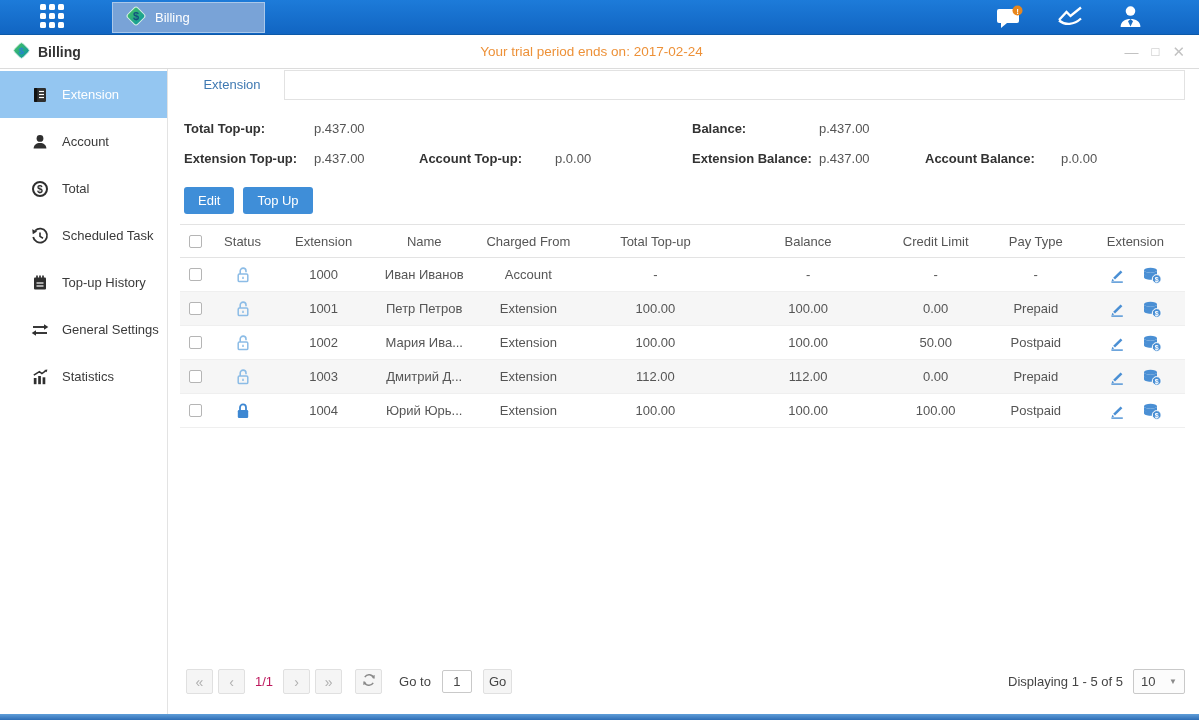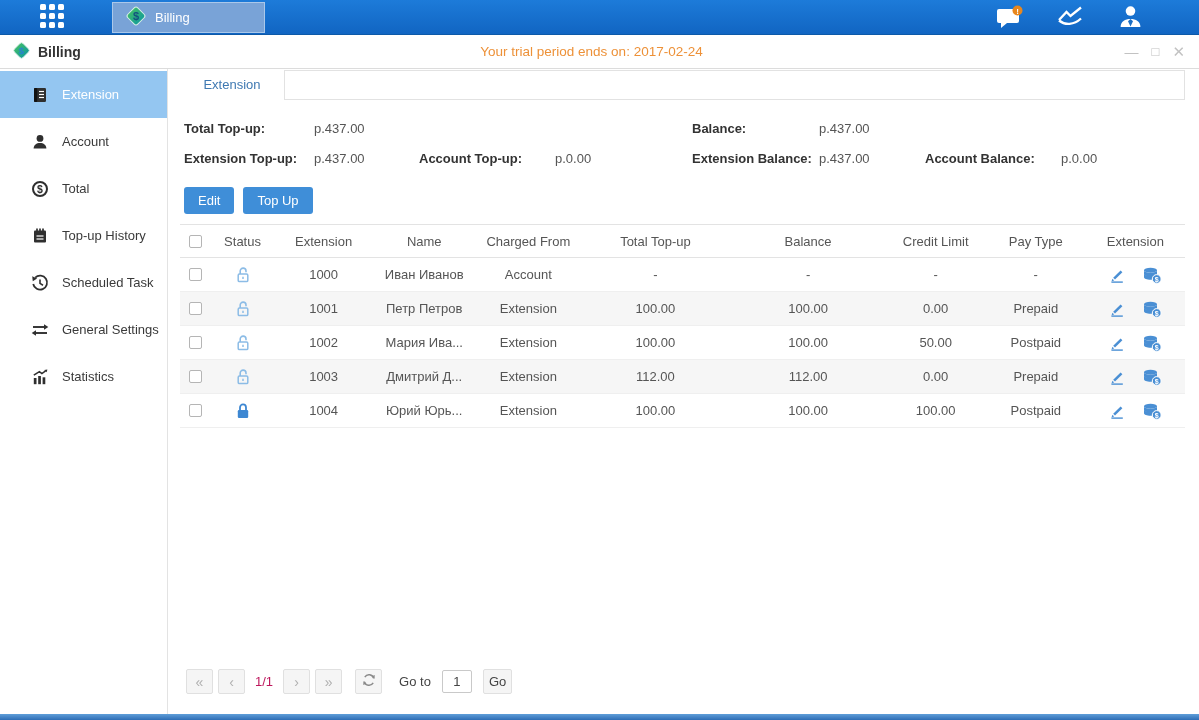--- a/index.html
+++ b/index.html
@@ -191,41 +191,41 @@
           <svg width="18" height="18" viewBox="0 0 18 18">
             <circle cx="9" cy="9" r="7" fill="none" stroke="#2f2f2f" stroke-width="2"></circle>
             <text x="9" y="12.8" text-anchor="middle" font-size="10.5" font-weight="bold" fill="#2f2f2f">$</text>
           </svg>
         </span>
         <span class="s-label">Total</span>
       </div>
       <div class="side-item">
         <span class="s-icon">
           <svg width="18" height="18" viewBox="0 0 18 18">
+            <path d="M4.2 3.6 A7 7 0 1 1 2.2 10" fill="none" stroke="#2f2f2f" stroke-width="1.8"></path>
+            <path d="M1.2 2.2 l0.6 5 4.3-2.6 z" fill="#2f2f2f"></path>
+            <path d="M9 5.4 V9.4 l3 1.8" fill="none" stroke="#2f2f2f" stroke-width="1.6"></path>
+          </svg>
+        </span>
+        <span class="s-label">Scheduled Task</span>
+      </div>
+      <div class="side-item">
+        <span class="s-icon">
+          <svg width="18" height="18" viewBox="0 0 18 18">
             <rect x="3" y="3.6" width="12" height="12" rx="1" fill="#2f2f2f"></rect>
             <line x1="6" y1="1.6" x2="6" y2="5" stroke="#2f2f2f" stroke-width="1.7"></line>
             <line x1="9" y1="1.6" x2="9" y2="5" stroke="#2f2f2f" stroke-width="1.7"></line>
             <line x1="12" y1="1.6" x2="12" y2="5" stroke="#2f2f2f" stroke-width="1.7"></line>
             <g stroke="#fff" stroke-width="1.2">
               <line x1="5.5" y1="9" x2="12.5" y2="9"></line>
               <line x1="5.5" y1="12" x2="12.5" y2="12"></line>
             </g>
           </svg>
         </span>
         <span class="s-label">Top-up History</span>
-      </div>
-      <div class="side-item">
-        <span class="s-icon">
-          <svg width="18" height="18" viewBox="0 0 18 18">
-            <path d="M4.2 3.6 A7 7 0 1 1 2.2 10" fill="none" stroke="#2f2f2f" stroke-width="1.8"></path>
-            <path d="M1.2 2.2 l0.6 5 4.3-2.6 z" fill="#2f2f2f"></path>
-            <path d="M9 5.4 V9.4 l3 1.8" fill="none" stroke="#2f2f2f" stroke-width="1.6"></path>
-          </svg>
-        </span>
-        <span class="s-label">Scheduled Task</span>
       </div>
       <div class="side-item">
         <span class="s-icon">
           <svg width="18" height="18" viewBox="0 0 18 18">
             <line x1="2" y1="6" x2="13.5" y2="6" stroke="#2f2f2f" stroke-width="1.9"></line>
             <path d="M13 3.3 L17.3 6 L13 8.7 z" fill="#2f2f2f"></path>
             <line x1="4.5" y1="12" x2="16" y2="12" stroke="#2f2f2f" stroke-width="1.9"></line>
             <path d="M5 9.3 L0.7 12 L5 14.7 z" fill="#2f2f2f"></path>
           </svg>
         </span>
@@ -552,17 +552,24 @@
             <path d="M13.4 6.2 A5.6 5.6 0 0 0 3.2 4.6" fill="none" stroke="#8a8a8a" stroke-width="1.7"></path>
             <path d="M2.6 9.8 A5.6 5.6 0 0 0 12.8 11.4" fill="none" stroke="#8a8a8a" stroke-width="1.7"></path>
             <path d="M14.6 2.2 l-0.3 4.4 -3.6-2.5 z" fill="#8a8a8a"></path>
             <path d="M1.4 13.8 l0.3-4.4 3.6 2.5 z" fill="#8a8a8a"></path>
           </svg>
         </span>
       </div>
       <span class="goto-label">Go to</span>
       <input class="goto-input" value="1" style="">
       <div class="pg-btn pg-go">Go</div>
+      <div class="pg-right">
+        <span>Displaying 1 - 5 of 5</span>
+        <div class="page-size">
+          <span>10</span>
+          <span class="caret">▼</span>
+        </div>
+      </div>
     </div>
   </section>
 </div>
 
 <div class="bottom-strip"></div>
 
 </body></html>

